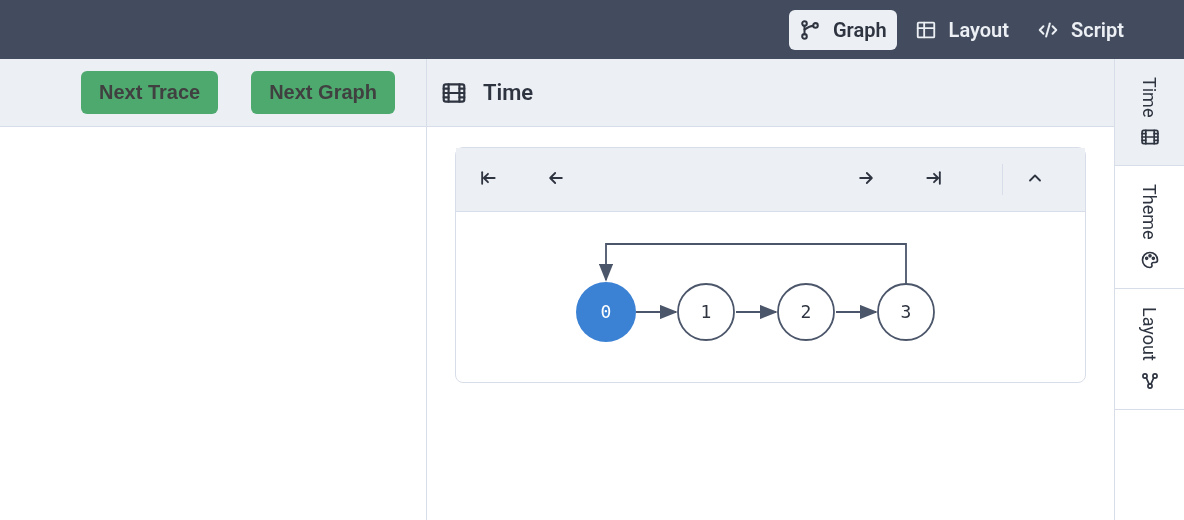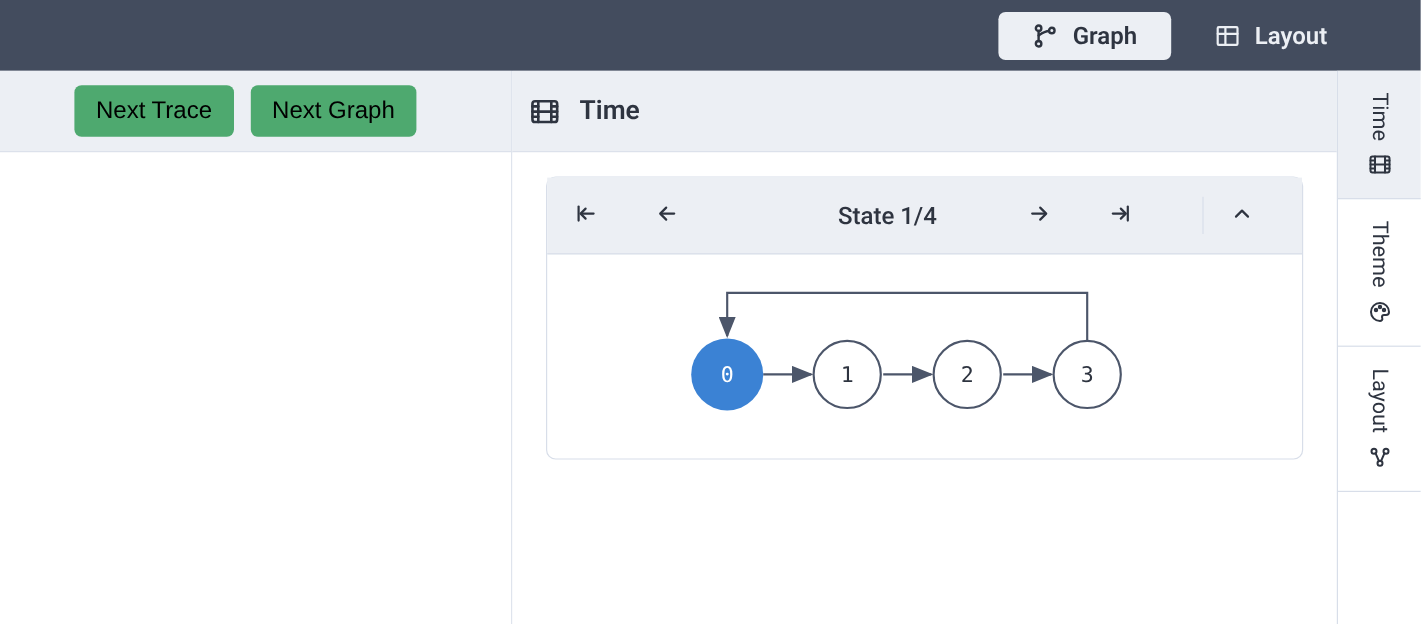--- a/index.html
+++ b/index.html
@@ -20,21 +20,21 @@
       display: flex;
       align-items: center;
       justify-content: flex-end;
       padding-right: 50px;
       gap: 8px;
     }
     .view-tab {
       display: flex;
       align-items: center;
       gap: 12px;
-      padding: 8px 28px;
+      padding: 8px 10px;
       border-radius: 6px;
       font-size: 20px;
       font-weight: 600;
       color: #eceff4;
       cursor: pointer;
     }
     .view-tab.active {
       background: #eceff4;
       color: #2e3440;
     }
@@ -54,27 +54,28 @@
       height: 68px;
       background: #eceff4;
       border-bottom: 1px solid #d8dee9;
       display: flex;
       align-items: center;
       padding-left: 62px;
       gap: 14px;
     }
     .green-btn {
       background: #4ea96f;
-      color: #000000;
+      color: #404040;
       border: none;
       border-radius: 6px;
       padding: 10px 18px;
       font-size: 20px;
-      font-weight: 400;
+      font-weight: 700;
       cursor: pointer;
+      margin-left: 19px;
     }
     .left-body {
       height: 393px;
       background: #fff;
     }
     .middle-col {
       flex: 1;
       border-left: 1px solid #d8dee9;
       display: flex;
       flex-direction: column;
@@ -211,20 +212,30 @@
   </div>
   <div class="view-tab">
     <span class="icon">
       <svg width="22" height="22" viewBox="0 0 24 24" fill="none" stroke="currentColor" stroke-width="2" stroke-linecap="round" stroke-linejoin="round">
           <rect x="3" y="4" width="18" height="16" rx="1"></rect>
           <line x1="3" y1="10" x2="21" y2="10"></line>
           <line x1="10" y1="4" x2="10" y2="20"></line>
         </svg>
     </span>
     <span>Layout</span>
+  </div>
+  <div class="view-tab">
+    <span class="icon">
+      <svg width="22" height="22" viewBox="0 0 24 24" fill="none" stroke="currentColor" stroke-width="2.2" stroke-linecap="round" stroke-linejoin="round">
+          <polyline points="7 8 3 12 7 16"></polyline>
+          <polyline points="17 8 21 12 17 16"></polyline>
+          <line x1="14" y1="5" x2="10" y2="19"></line>
+        </svg>
+    </span>
+    <span>Script</span>
   </div>
 </div>
 
 <div class="content">
   <div class="left-col">
     <div class="left-toolbar">
       <button class="green-btn">Next Trace</button>
       <button class="green-btn">Next Graph</button>
     </div>
     <div class="left-body"></div>
@@ -261,21 +272,20 @@
             </button>
             <button class="nav-btn">
               <span class="icon">
                 <svg width="20" height="20" viewBox="0 0 24 24" fill="none" stroke="currentColor" stroke-width="2.2" stroke-linecap="round" stroke-linejoin="round">
                     <line x1="19" y1="12" x2="6" y2="12"></line>
                     <polyline points="11 6 5 12 11 18"></polyline>
                   </svg>
               </span>
             </button>
           </div>
-          <div class="state-label">State 1/4</div>
           <div class="state-nav-right">
             <button class="nav-btn">
               <span class="icon">
                 <svg width="20" height="20" viewBox="0 0 24 24" fill="none" stroke="currentColor" stroke-width="2.2" stroke-linecap="round" stroke-linejoin="round">
                     <line x1="5" y1="12" x2="18" y2="12"></line>
                     <polyline points="13 6 19 12 13 18"></polyline>
                   </svg>
               </span>
             </button>
             <button class="nav-btn">

